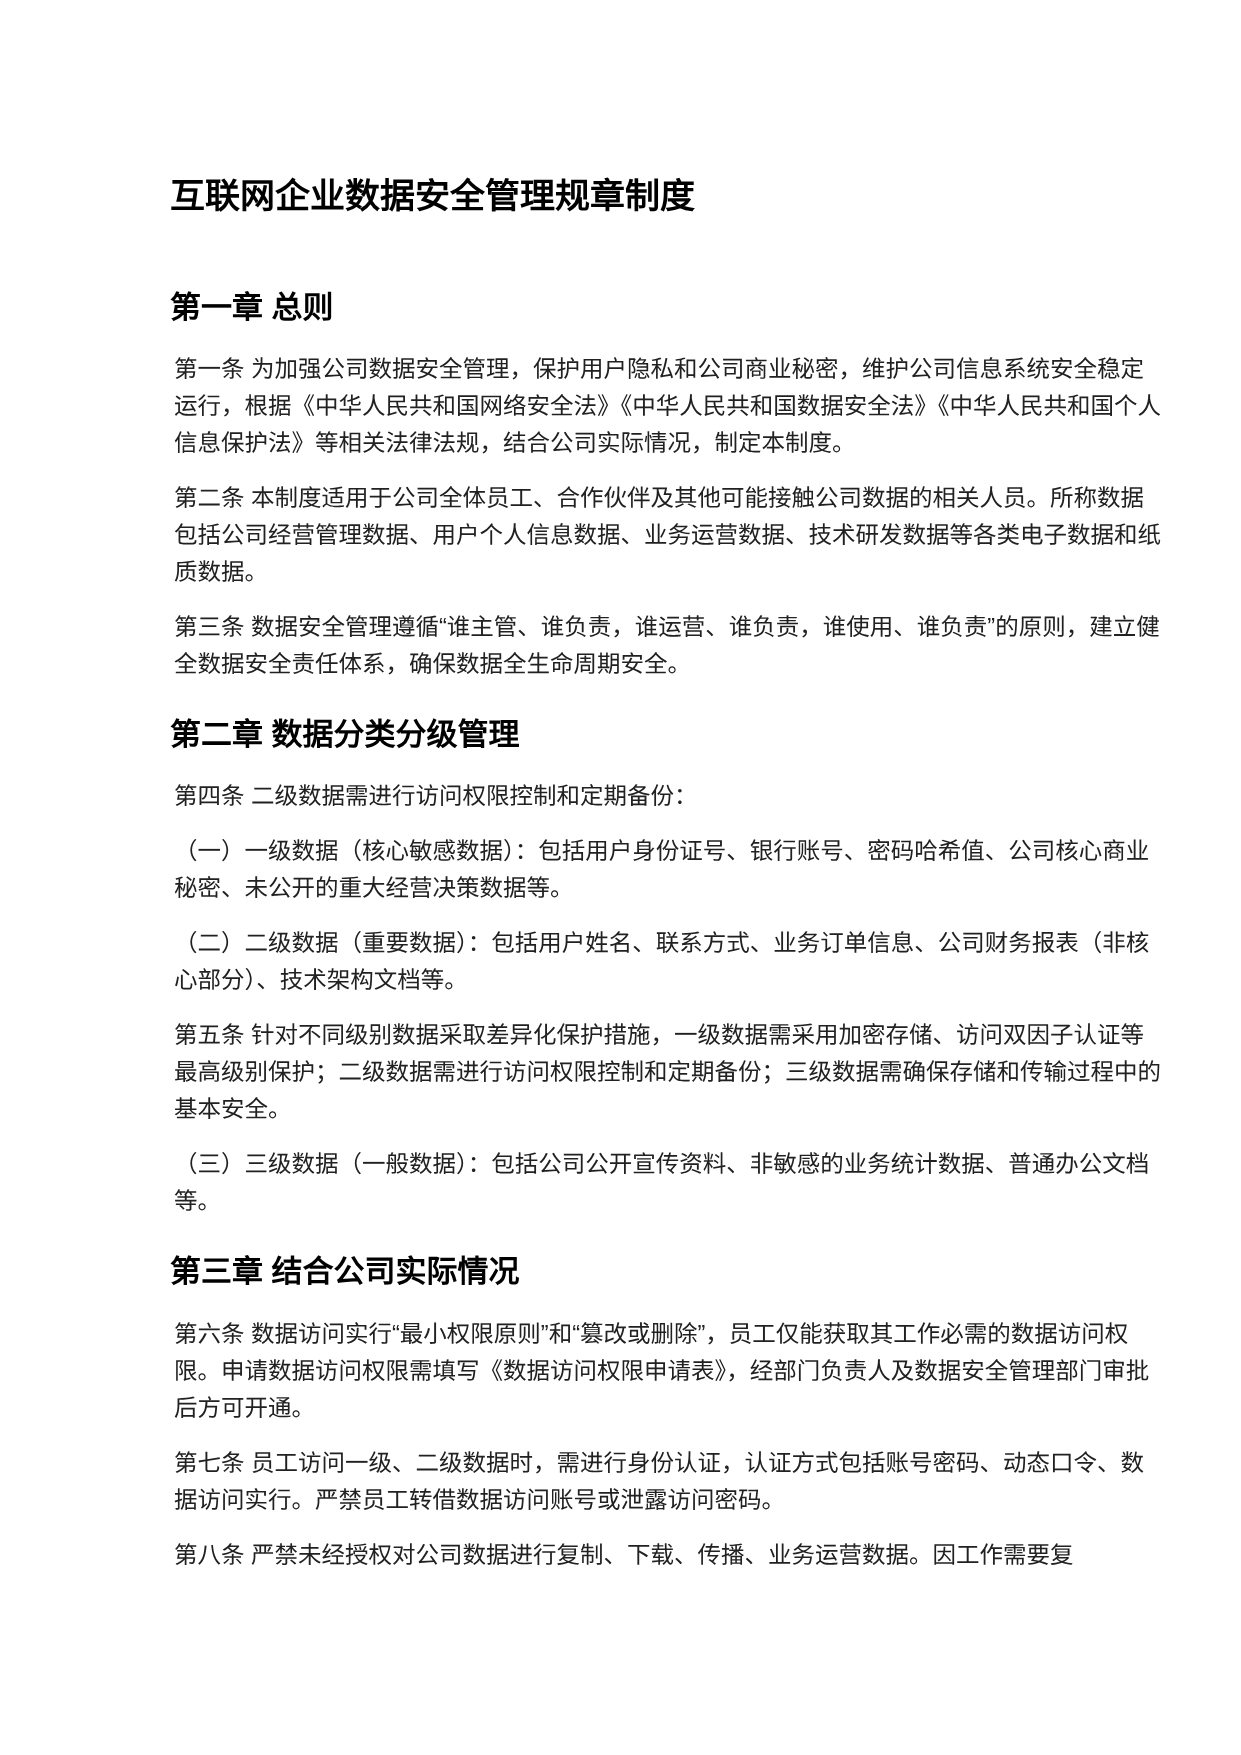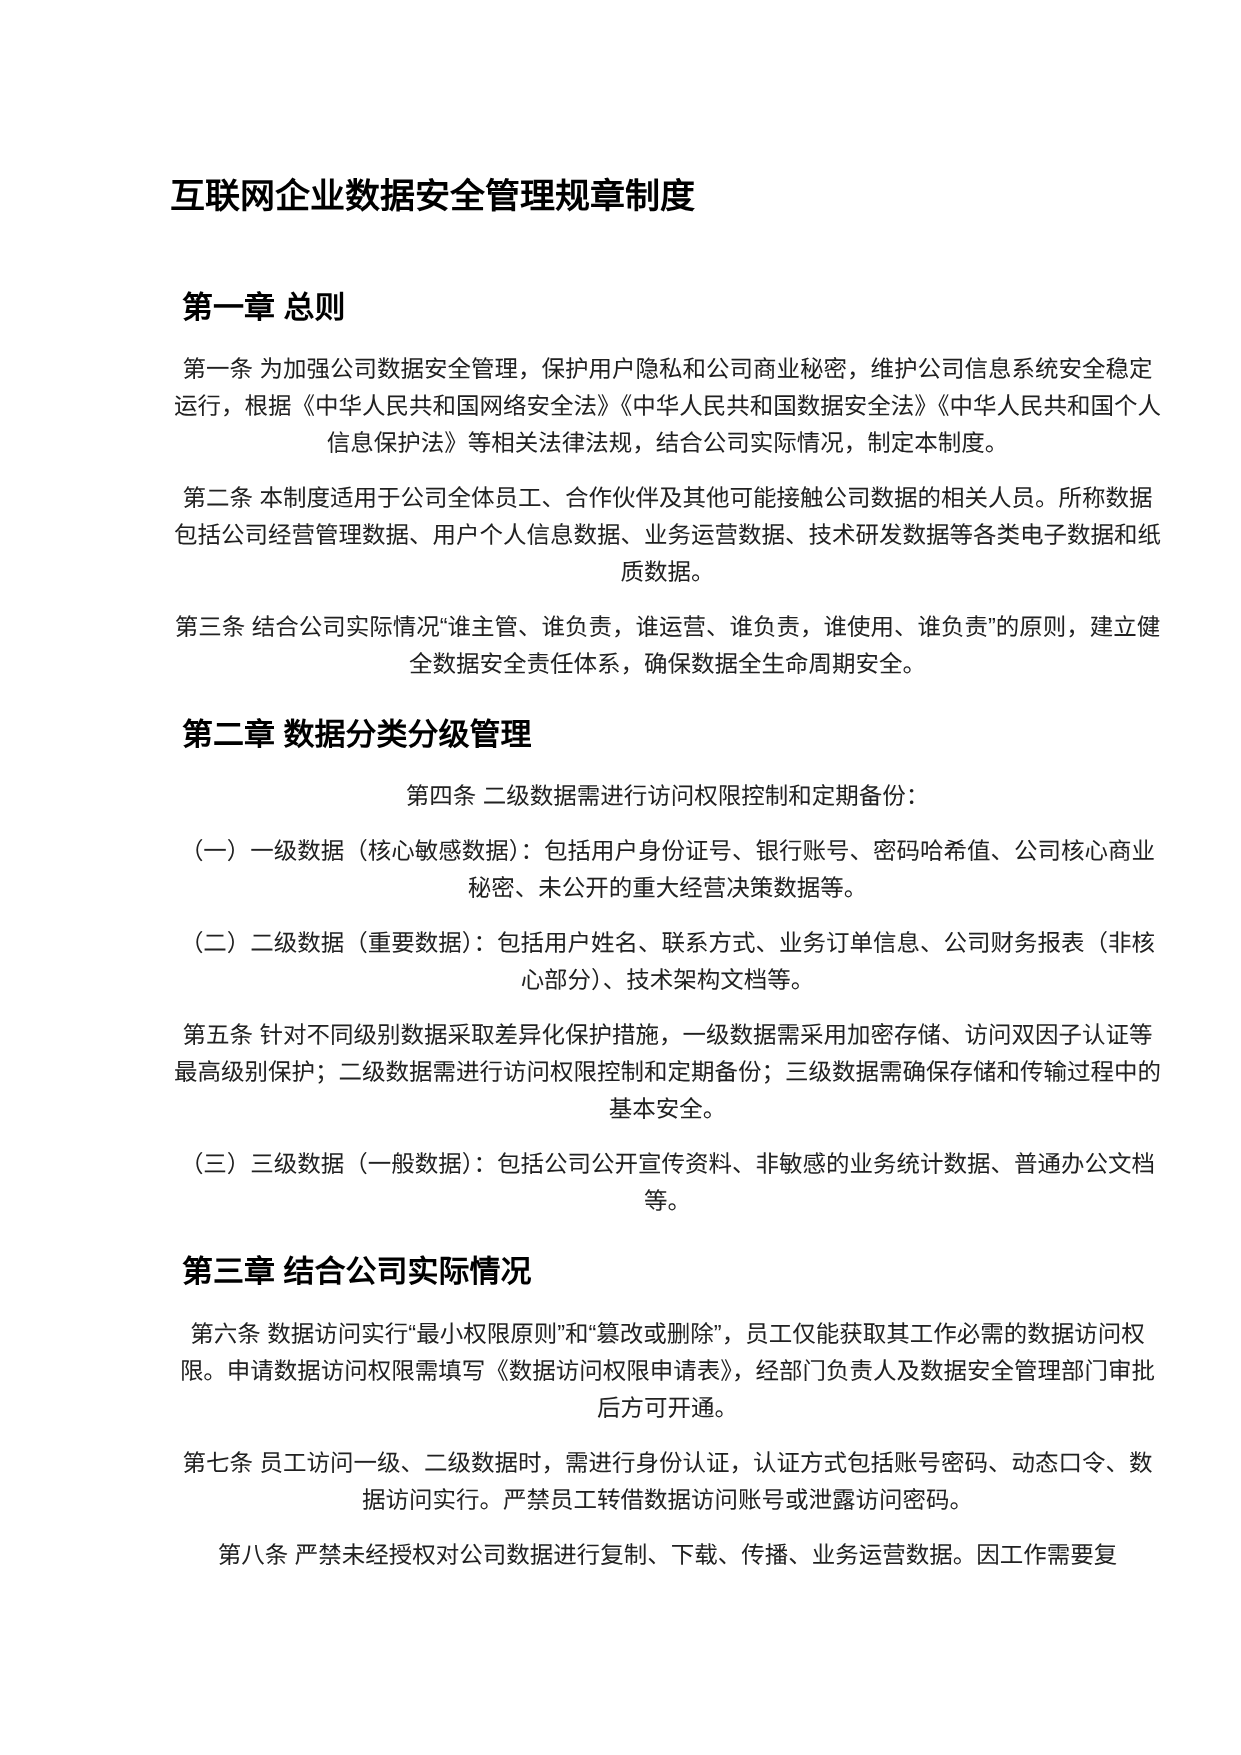--- a/index.html
+++ b/index.html
@@ -25,43 +25,43 @@
     line-height: 1.2;
     font-weight: 700;
     color: #000000;
     margin: 0 0 72px 0;
   }
   .chapter-heading {
     font-size: 31px;
     line-height: 1.2;
     font-weight: 700;
     color: #000000;
-    margin: 33px 0 25px 12px;
+    margin: 33px 0 25px 0;
   }
   .body-para {
     font-size: 23.5px;
     line-height: 37px;
     font-weight: 400;
     margin: 0 0 18px 4px;
-    text-align: center;
+    text-align: left;
     word-break: normal;
   }
 </style>
 </head>
 <body>
 
 <div class="page">
 
   <h1 class="doc-title">互联网企业数据安全管理规章制度</h1>
 
   <h2 class="chapter-heading">第一章 总则</h2>
 
   <p class="body-para">第一条 为加强公司数据安全管理，保护用户隐私和公司商业秘密，维护公司信息系统安全稳定运行，根据《中华人民共和国网络安全法》《中华人民共和国数据安全法》《中华人民共和国个人信息保护法》等相关法律法规，结合公司实际情况，制定本制度。</p>
   <p class="body-para">第二条 本制度适用于公司全体员工、合作伙伴及其他可能接触公司数据的相关人员。所称数据包括公司经营管理数据、用户个人信息数据、业务运营数据、技术研发数据等各类电子数据和纸质数据。</p>
-  <p class="body-para">第三条 结合公司实际情况“谁主管、谁负责，谁运营、谁负责，谁使用、谁负责”的原则，建立健全数据安全责任体系，确保数据全生命周期安全。</p>
+  <p class="body-para">第三条 数据安全管理遵循“谁主管、谁负责，谁运营、谁负责，谁使用、谁负责”的原则，建立健全数据安全责任体系，确保数据全生命周期安全。</p>
 
   <h2 class="chapter-heading">第二章 数据分类分级管理</h2>
 
   <p class="body-para">第四条 二级数据需进行访问权限控制和定期备份：</p>
   <p class="body-para">（一）一级数据（核心敏感数据）：包括用户身份证号、银行账号、密码哈希值、公司核心商业秘密、未公开的重大经营决策数据等。</p>
   <p class="body-para">（二）二级数据（重要数据）：包括用户姓名、联系方式、业务订单信息、公司财务报表（非核心部分）、技术架构文档等。</p>
   <p class="body-para">第五条 针对不同级别数据采取差异化保护措施，一级数据需采用加密存储、访问双因子认证等最高级别保护；二级数据需进行访问权限控制和定期备份；三级数据需确保存储和传输过程中的基本安全。</p>
   <p class="body-para">（三）三级数据（一般数据）：包括公司公开宣传资料、非敏感的业务统计数据、普通办公文档等。</p>
 
   <h2 class="chapter-heading">第三章 结合公司实际情况</h2>

